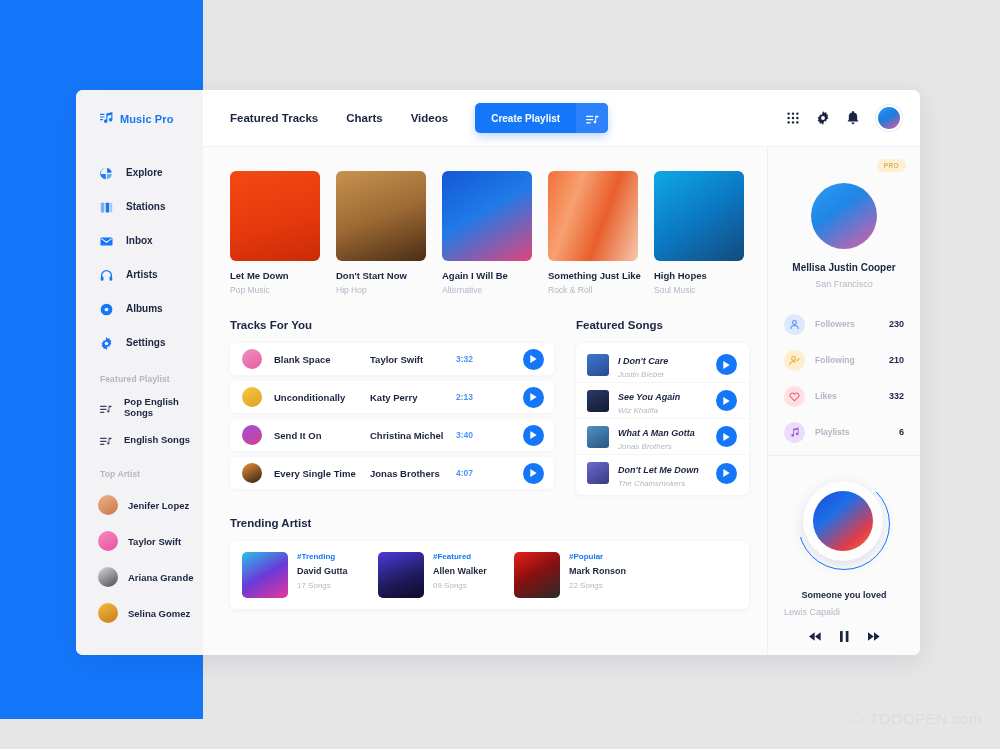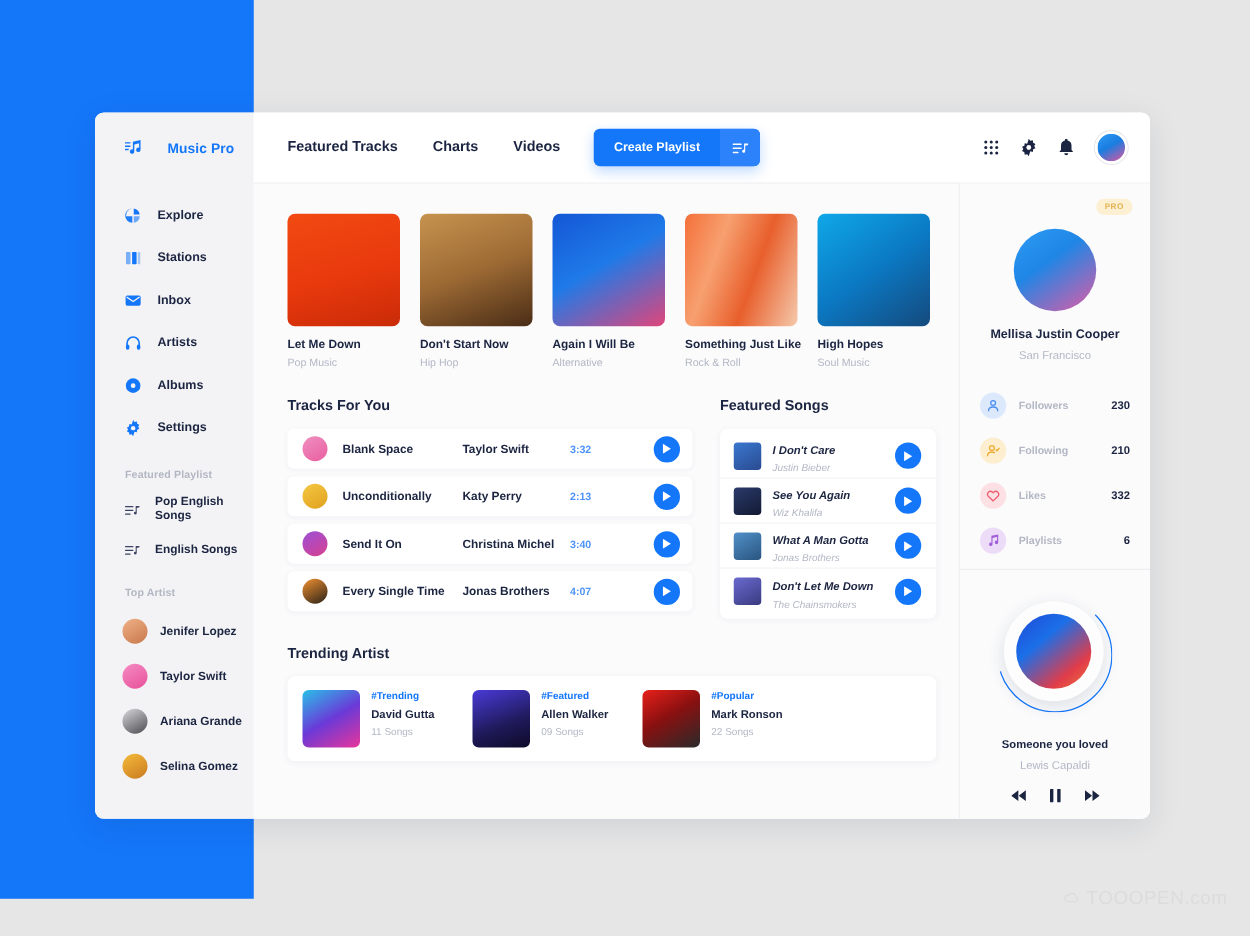--- a/index.html
+++ b/index.html
@@ -28,21 +28,21 @@
     overflow: hidden;
   }
 
   
   .sidebar {
     width: 127px; flex: 0 0 127px;
     background: #f3f3f5;
     padding: 22px 0 0 0;
   }
   .brand {
-    display: flex; align-items: center; gap: 20px;
+    display: flex; align-items: center; gap: 6px;
     padding-left: 24px; margin-bottom: 34px;
   }
   .brand-logo { width: 14px; height: 14px; flex: 0 0 14px; color: #1476f9; display:block;}
   .brand-name { color: #1476f9; font-size: 11px; font-weight: 700; letter-spacing: .1px; }
 
   .nav { padding: 0 0 0 24px; }
   .nav-item {
     display: flex; align-items: center; gap: 13px;
     height: 24px; margin-bottom: 10px; cursor: pointer;
   }
@@ -225,21 +225,21 @@
     width: 80px; height: 80px; border-radius: 50%;
     background: #fdfdfd;
     box-shadow: 0 4px 14px rgba(30,50,90,.14);
     display: flex; align-items: center; justify-content: center;
   }
   .np-disc {
     width: 60px; height: 60px; border-radius: 50%;
     background: linear-gradient(140deg,#1f49d6 0%,#1b6fe8 35%,#e03c4a 75%,#f2743a 100%);
   }
   .np-title { text-align: center; font-size: 9px; font-weight: 700; color: #1b2440; margin-top: 20px; }
-  .np-artist { text-align: center; font-size: 9px; color: #b3b7c4; margin-top: 7px; font-weight: 500; }
+  .np-artist { font-size: 9px; color: #b3b7c4; margin-top: 7px; font-weight: 500; }
   .np-ctrls { display: flex; align-items: center; justify-content: center; gap: 19px; margin-top: 14px; }
   .np-ctrls svg { color: #1b2440; display:block; cursor: pointer; }
 
   
   .watermark {
     position: absolute; right: 18px; bottom: 22px;
     display: flex; align-items: center; gap: 5px;
     color: #dcdcdc; font-size: 15px; letter-spacing: .5px;
     user-select: none;
   }
@@ -573,21 +573,21 @@
 
         <div class="trending-wrap">
           <div class="sect-title">Trending Artist</div>
           <div class="trending-card">
 
             <div class="trend-item">
               <span class="trend-art" style="background:linear-gradient(150deg,#2ac0e8 0%,#6a3ad8 50%,#e8359a 100%)"></span>
               <span>
                 <span class="trend-tag" style="display:block">#Trending</span>
                 <span class="trend-name" style="display:block">David Gutta</span>
-                <span class="trend-count" style="display:block">11 Songs</span>
+                <span class="trend-count" style="display:block">17 Songs</span>
               </span>
             </div>
 
 
             <div class="trend-item">
               <span class="trend-art" style="background:linear-gradient(160deg,#4a3ad8 0%,#1f1a5a 60%,#0d0a28 100%)"></span>
               <span>
                 <span class="trend-tag" style="display:block">#Featured</span>
                 <span class="trend-name" style="display:block">Allen Walker</span>
                 <span class="trend-count" style="display:block">09 Songs</span>

